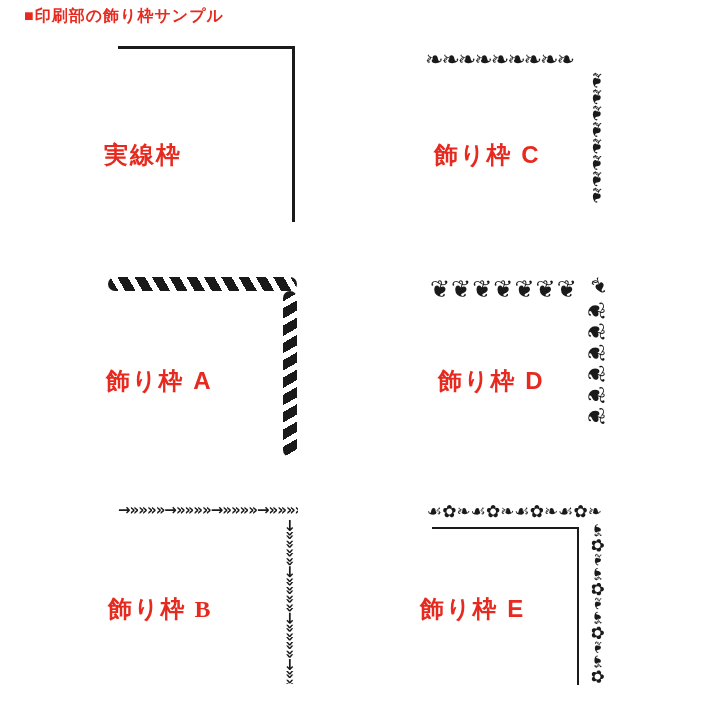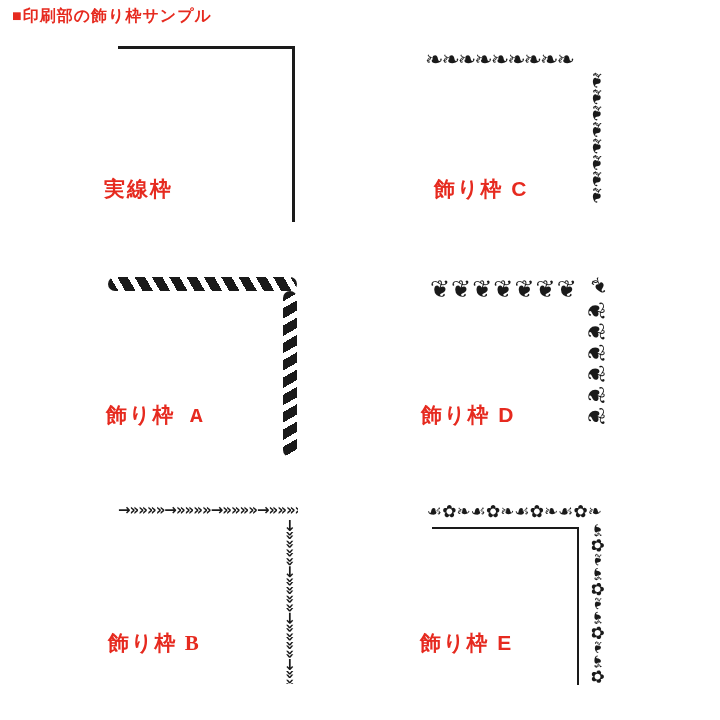--- a/index.html
+++ b/index.html
@@ -4,33 +4,33 @@
 <style>
   html,body{margin:0;padding:0;}
   body{
     width:720px;height:720px;position:relative;overflow:hidden;
     background:var(--background,#fff);
     font-family:"Liberation Sans","DejaVu Sans",sans-serif;
   }
   .abs{position:absolute;}
   
   .page-title{
-    left:12px;top:6px;
+    left:24px;top:6px;
     font-size:16px;font-weight:bold;letter-spacing:1px;
     color:var(--accent,#e62a1f);
   }
   
   .sample-label{
-    font-size:21px;font-weight:bold;letter-spacing:2px;
-    color:var(--accent,#e62a1f);white-space:nowrap;margin-top:36px;
+    font-size:24px;font-weight:bold;letter-spacing:2px;
+    color:var(--accent,#e62a1f);white-space:nowrap;
   }
   .lbl-solid{left:104px;top:139px;}
   .lbl-c{left:434px;top:139px;}
-  .lbl-a{left:106px;top:365px;font-family:Liberation Mono, monospace;}
-  .lbl-d{left:421px;top:365px;}
+  .lbl-a{left:106px;top:365px;}
+  .lbl-d{left:438px;top:365px;}
   .lbl-b{left:108px;top:593px;font-family:Liberation Serif, serif;}
   .lbl-e{left:420px;top:593px;text-align:right;}
   
   .solid-h{left:118px;top:46px;width:177px;height:3px;background:var(--ink,#1a1a1a);}
   .solid-v{left:292px;top:46px;width:3px;height:176px;background:var(--ink,#1a1a1a);}
   
   .strip{
     overflow:hidden;white-space:nowrap;color:var(--ink,#1a1a1a);
     font-family:"DejaVu Sans",sans-serif;
   }

